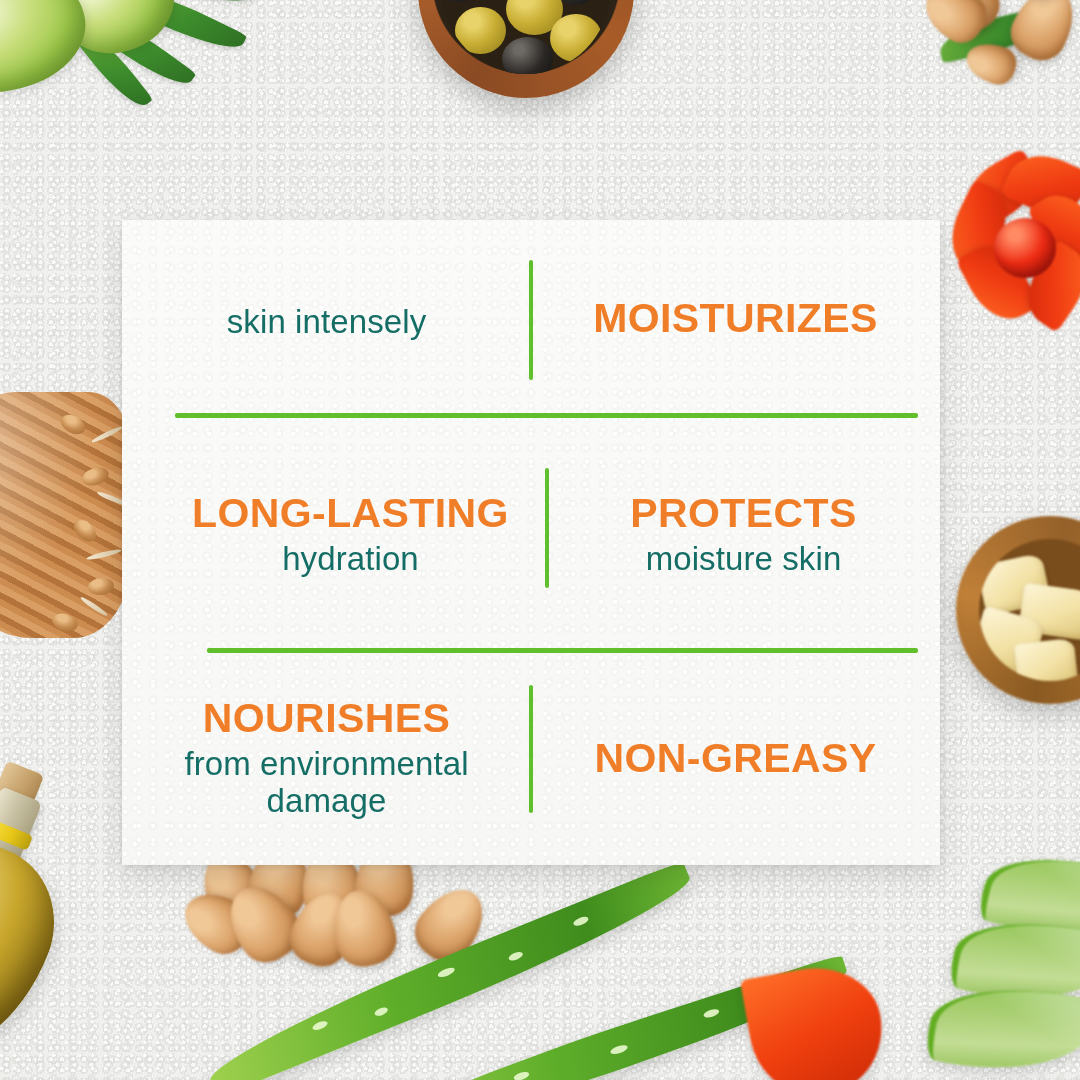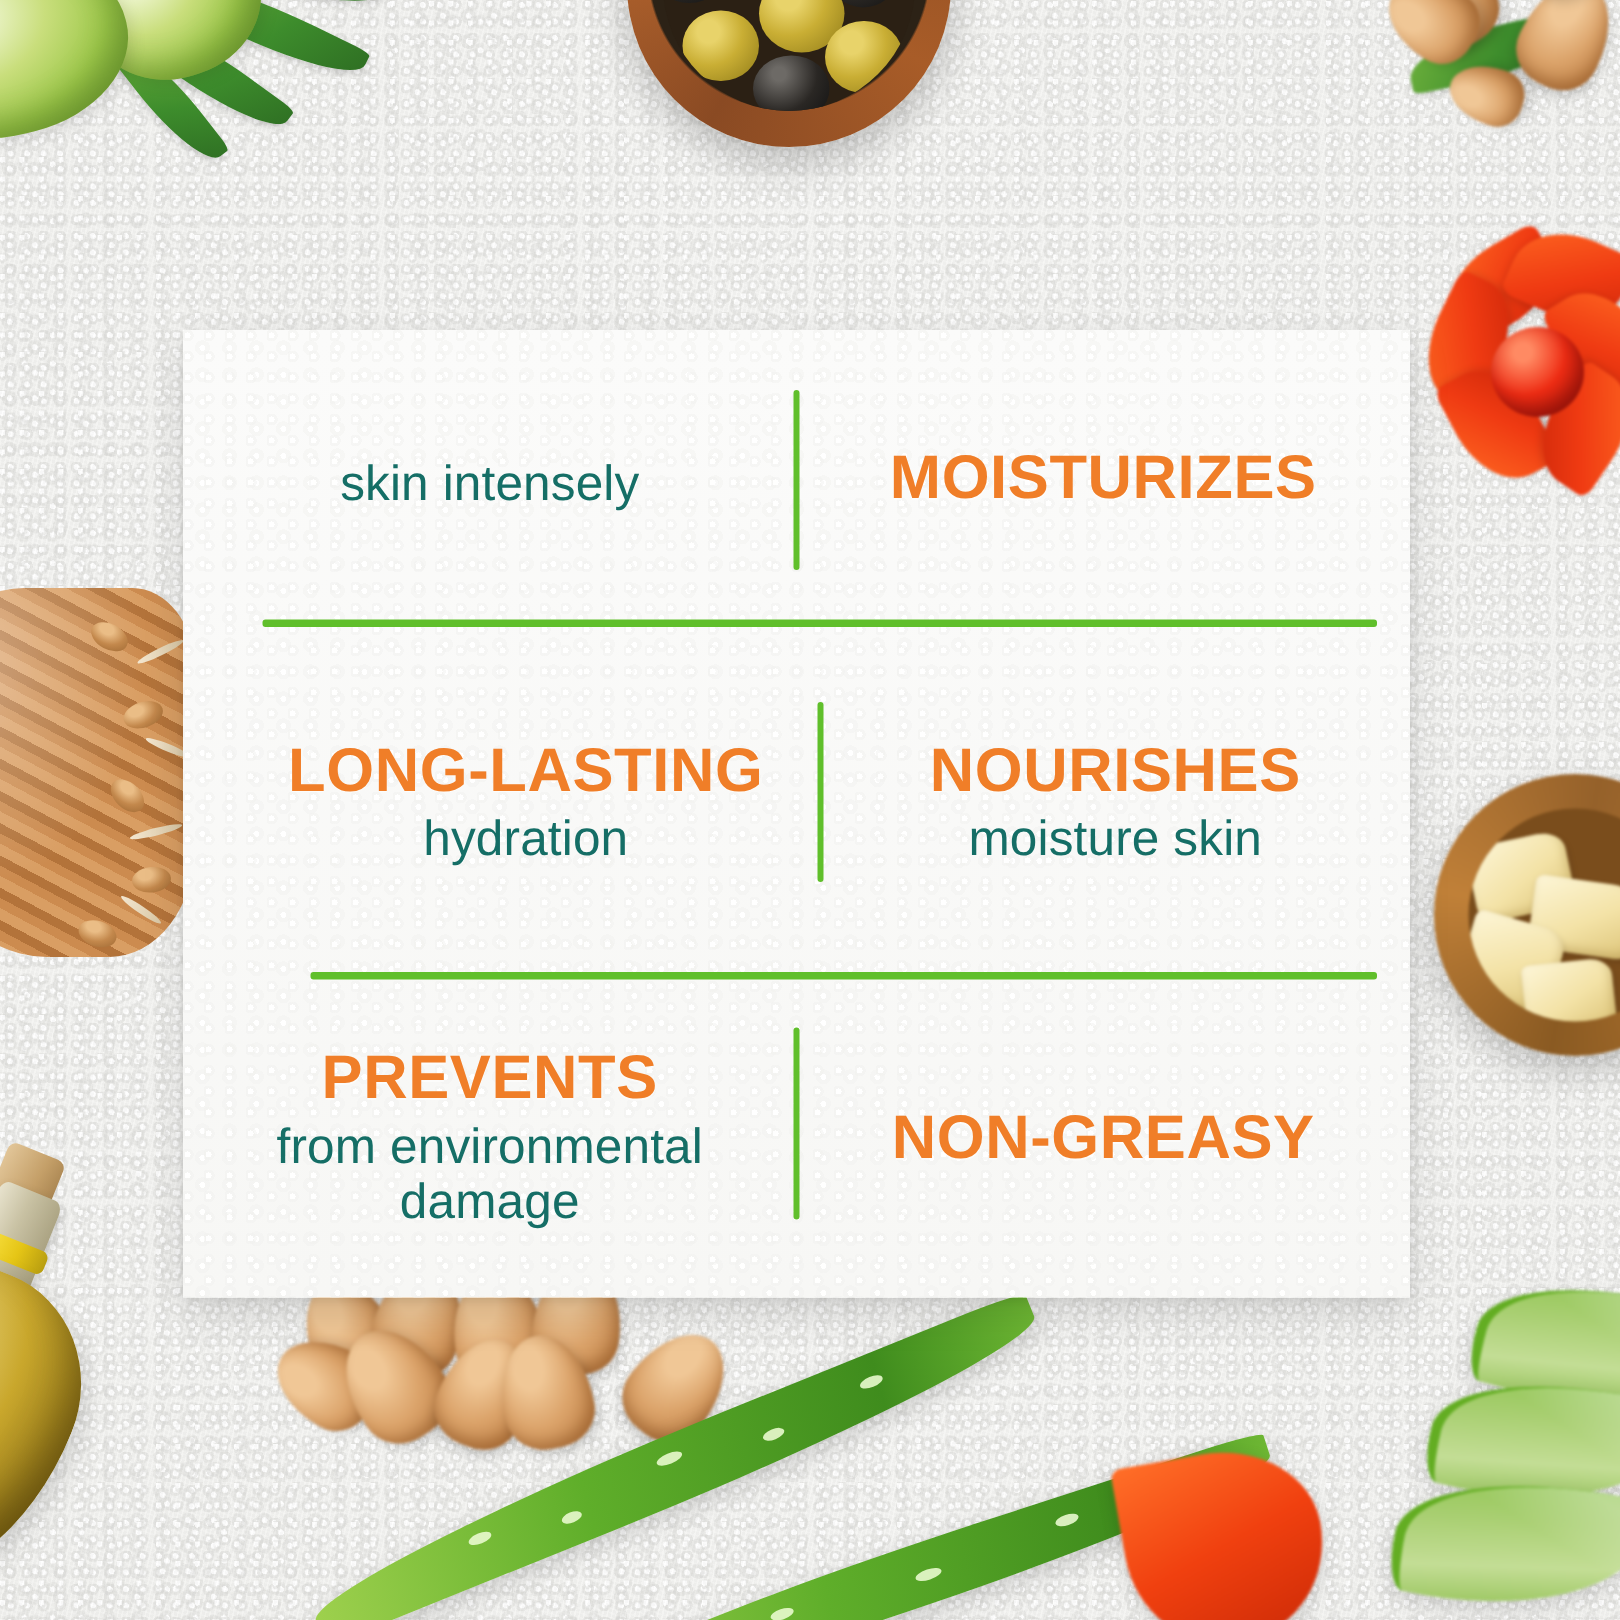--- a/index.html
+++ b/index.html
@@ -387,29 +387,29 @@
         <div class="h-div" style="bottom:0;"></div>
       </div>
 
       <div class="row row-2">
         <div class="cell">
           <span class="head">LONG-LASTING</span>
           <span class="sub">hydration</span>
         </div>
         <div class="v-div" style="top:50px; height:120px;"></div>
         <div class="cell">
-          <span class="head">NOURISHES</span>
+          <span class="head">PROTECTS</span>
           <span class="sub">moisture skin</span>
         </div>
         <div class="h-div" style="bottom:0;"></div>
       </div>
 
       <div class="row row-3">
         <div class="cell">
-          <span class="head">PREVENTS</span>
+          <span class="head">NOURISHES</span>
           <span class="sub">from environmental damage</span>
         </div>
         <div class="v-div" style="top:32px; height:128px;"></div>
         <div class="cell">
           <span class="head">NON-GREASY</span>
         </div>
       </div>
 
     </div>
   </div>

